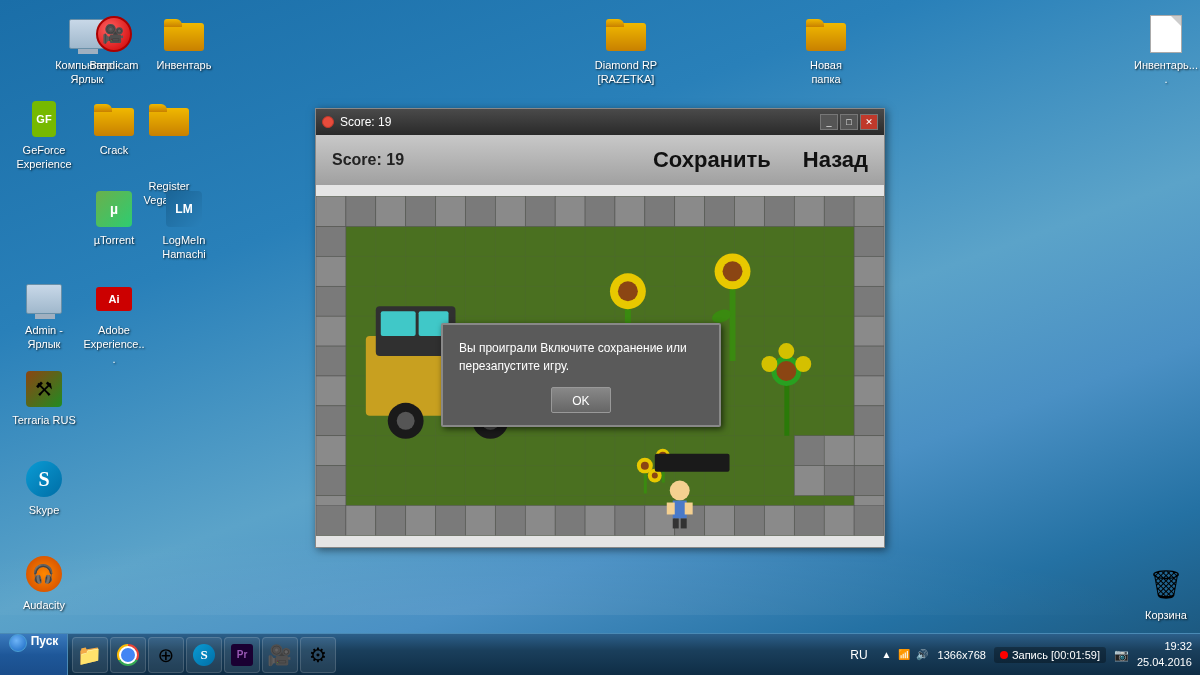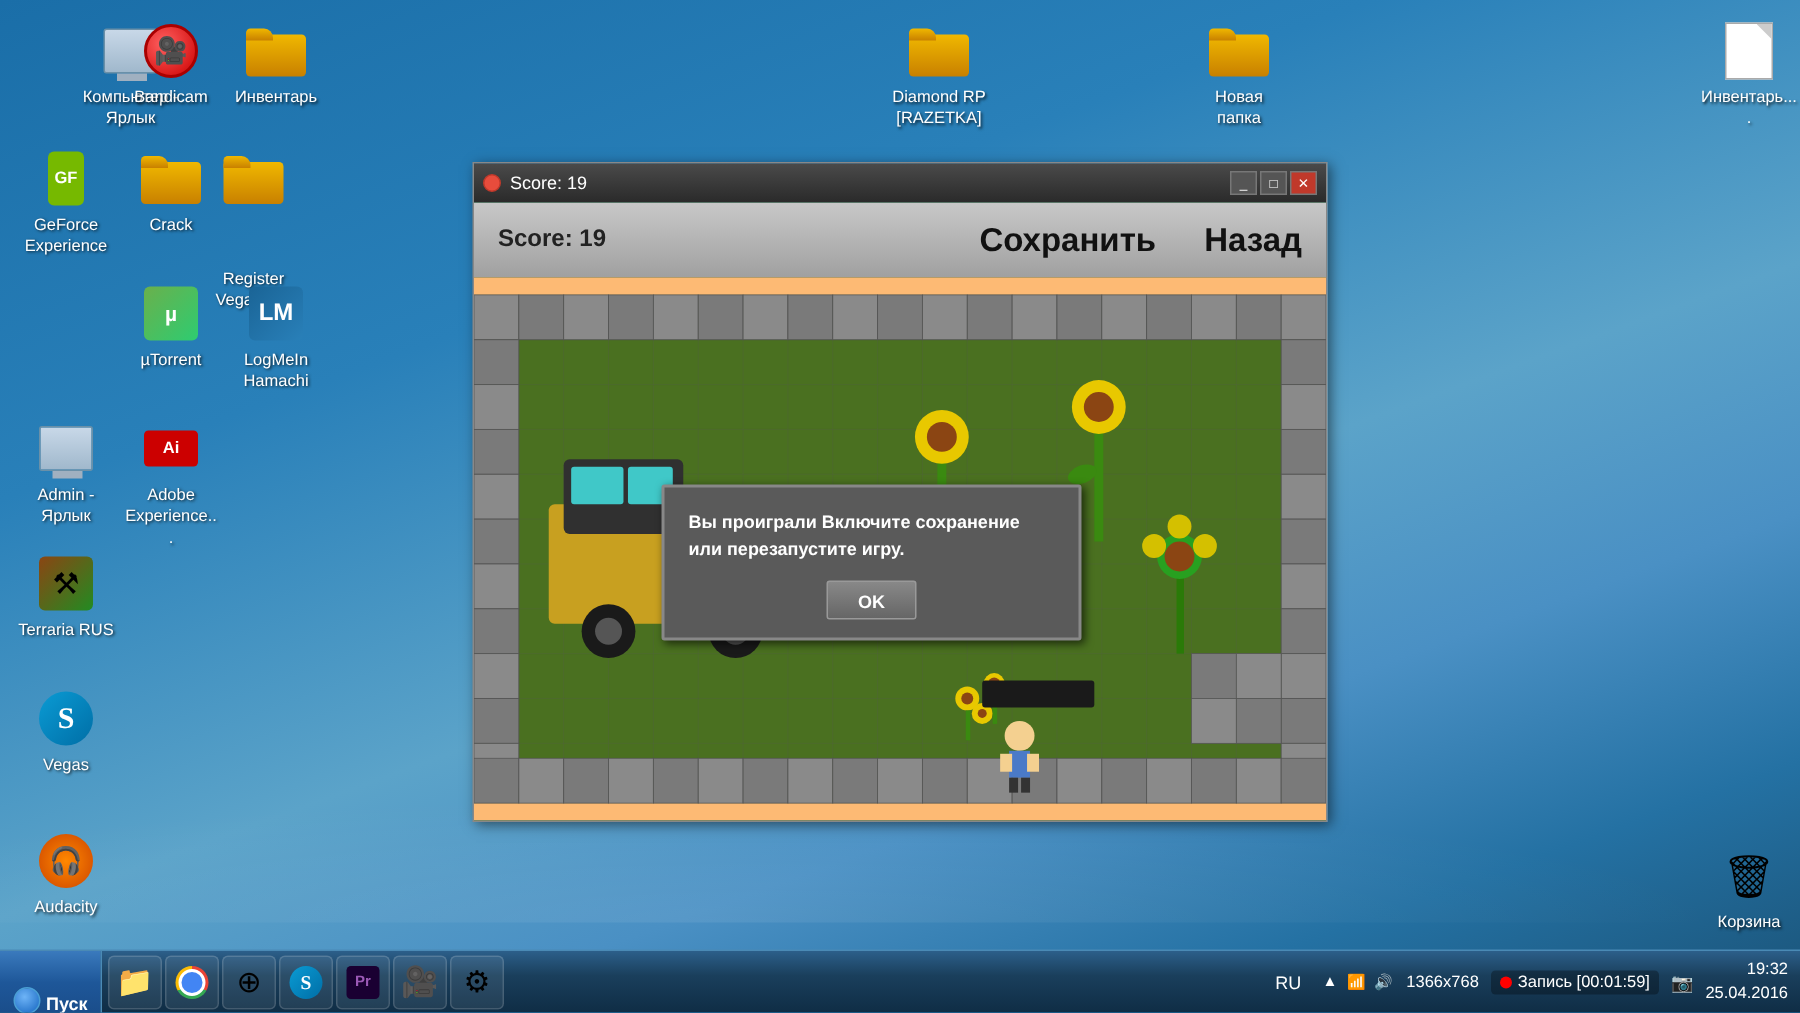--- a/index.html
+++ b/index.html
@@ -46,21 +46,21 @@
       align-items: center;
       z-index: 100;
     }
 
     .start-button {
       height: 42px;
       width: 68px;
       background: linear-gradient(180deg, #3a7abd 0%, #1e5799 50%, #1a4d8a 100%);
       border-right: 1px solid #4a8ab5;
       display: flex;
-      align-items: flex-end;
+      align-items: flex-start;
       justify-content: center;
       cursor: pointer;
       gap: 4px;
       color: white;
       font-size: 12px;
       font-weight: bold;
     }
 
     .start-orb {
       width: 18px;
@@ -272,22 +272,21 @@
       font-weight: bold;
       color: #111;
       cursor: pointer;
       margin-left: 12px;
     }
 
     .game-canvas {
       width: 100%;
       height: calc(100% - 50px);
       position: relative;
-      background: #fdba74;
-      font-weight: bold;
+      background: #e5e5e5;
     }
 
     
     .game-svg {
       position: absolute;
       top: 0; left: 0;
       width: 100%;
       height: 100%;
     }
 
@@ -520,21 +519,21 @@
 
     .icon-logmein-shape {
       width: 36px;
       height: 36px;
       background: linear-gradient(135deg, #1a6496, #2980b9);
       border-radius: 4px;
       display: flex;
       align-items: center;
       justify-content: center;
       color: white;
-      font-size: 16px;
+      font-size: 12px;
       font-weight: bold;
     }
 
     .icon-premiere-shape {
       width: 36px;
       height: 36px;
       background: #1a0032;
       border-radius: 3px;
       display: flex;
       align-items: center;
@@ -652,21 +651,21 @@
     <div class="icon-img">
       <div class="icon-terraria-shape">⚒</div>
     </div>
     <span class="icon-label">Terraria RUS</span>
   </div>
 
   <div class="desktop-icon" id="icon-skype">
     <div class="icon-img">
       <div class="icon-skype-shape">S</div>
     </div>
-    <span class="icon-label">Vegas</span>
+    <span class="icon-label">Skype</span>
   </div>
 
   <div class="desktop-icon" id="icon-audacity">
     <div class="icon-img">
       <div class="icon-audacity-shape">🎧</div>
     </div>
     <span class="icon-label">Audacity</span>
   </div>
 
   <div class="desktop-icon" id="icon-recycle">

